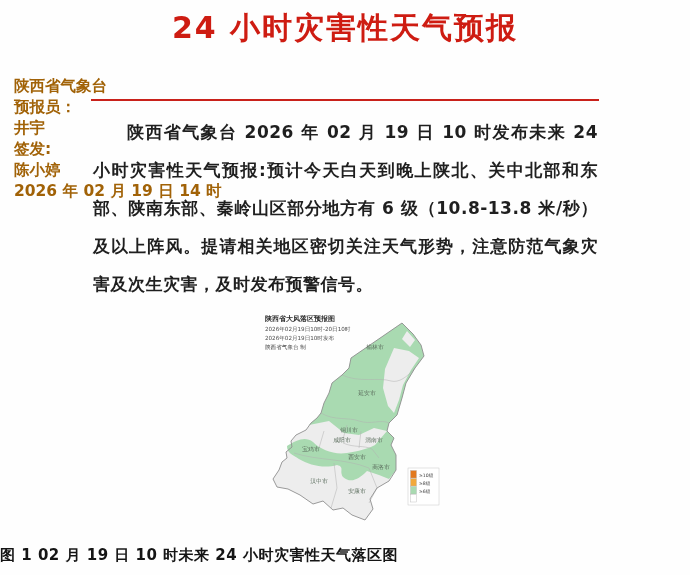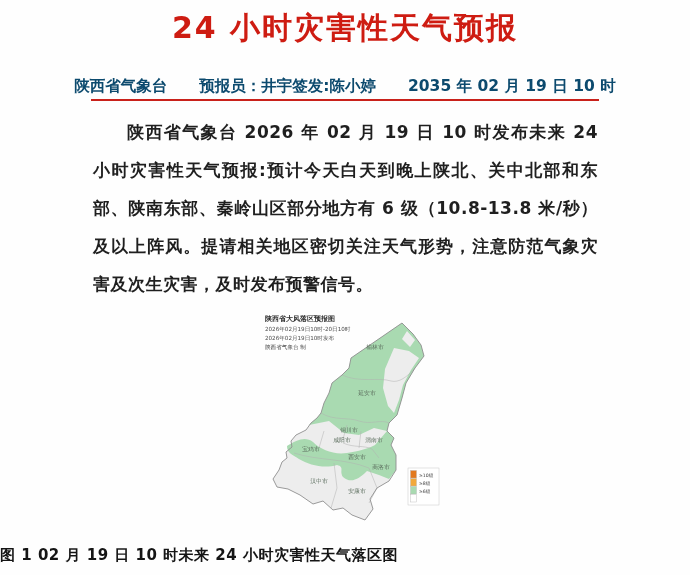--- a/index.html
+++ b/index.html
@@ -24,24 +24,25 @@
   }
   .header-line {
     position: absolute;
     top: 76px; left: 0;
     width: 100%;
     display: flex;
     justify-content: center;
     align-items: baseline;
     font-size: 15.5px;
     font-weight: 600;
-    color: #0c4a6e;
+    color: #a16207;
     white-space: nowrap;
+    flex-direction: column;
   }
-  .header-line .gap-l { margin-left: 32px; text-align: center; }
+  .header-line .gap-l { margin-left: 14px; text-align: center; }
   .header-line .gap-s { margin-left: 0; }
   .header-line .gap-m { margin-left: 0; }
   .red-underline {
     position: absolute;
     top: 99px; left: 91px;
     width: 508px; height: 2px;
     background: #c9211b;
   }
   .body-paragraph {
     position: absolute;
@@ -82,21 +83,21 @@
 <div class="page">
 
   <div class="doc-title">24 小时灾害性天气预报</div>
 
   <div class="header-line">
     <span>陕西省气象台</span>
     <span class="gap-l">预报员：</span>
     <span class="gap-s">井宇</span>
     <span class="gap-m">签发:</span>
     <span>陈小婷</span>
-    <span class="gap-l">2035 年 02 月 19 日 10 时</span>
+    <span class="gap-l">2026 年 02 月 19 日 14 时</span>
   </div>
   <div class="red-underline"></div>
 
   <div class="body-paragraph">陕西省气象台 2026 年 02 月 19 日 10 时发布未来 24 小时灾害性天气预报:预计今天白天到晚上陕北、关中北部和东部、陕南东部、秦岭山区部分地方有 6 级（10.8-13.8 米/秒）及以上阵风。提请相关地区密切关注天气形势，注意防范气象灾害及次生灾害，及时发布预警信号。</div>
 
   <div class="map-figure">
     <svg viewBox="0 0 232 240">
 
       <path d="M163 20 L174 31 L182 42 L185 53 L176 65 L167 80 L163 95 L158 112 L150 120
                L148 128 L155 135 L152 142 L157 152 L157 167

